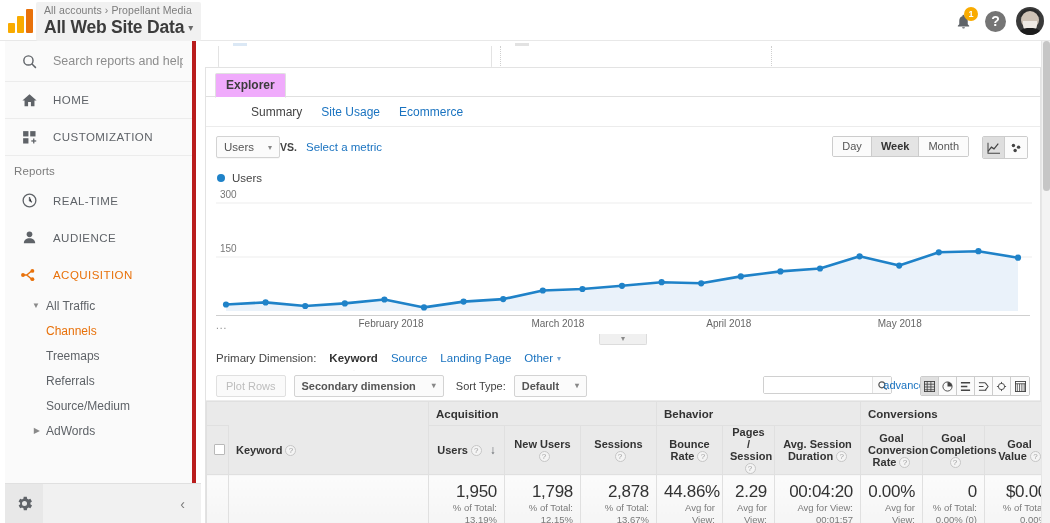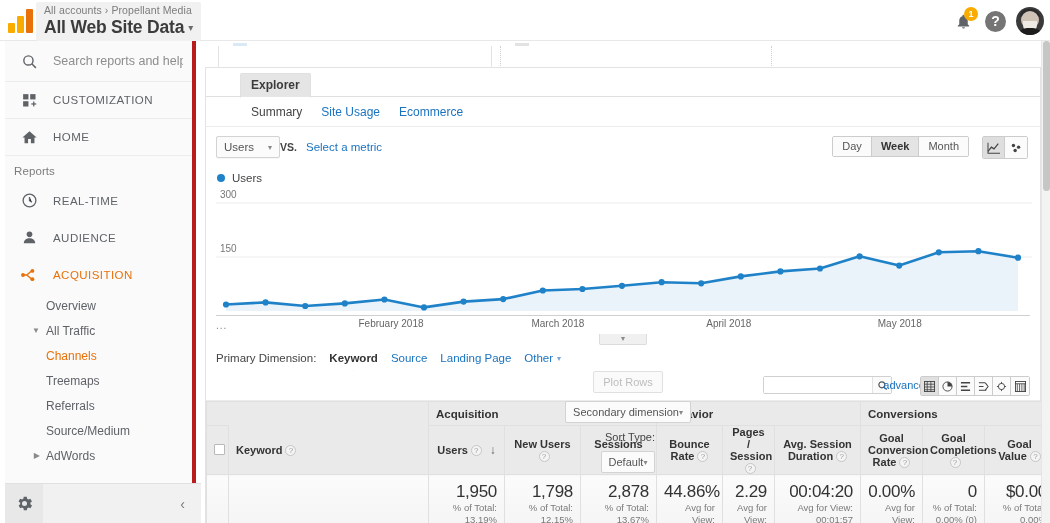--- a/index.html
+++ b/index.html
@@ -83,21 +83,21 @@
   .cut-box-a { position:absolute; left:10px; top:5px; width:274px; height:22px; border:1px solid #e3e3e3; border-top:0; background:#fff; border-radius:0 0 2px 2px;}
   .cut-box-a .mini { position:absolute; left:14px; top:-3px; width:14px; height:3px; background:#dbe8f5; }
   .cut-box-b { position:absolute; left:292px; top:5px; width:272px; height:22px; border:1px dotted #cfcfcf; border-top:0; background:#fff; }
   .cut-box-b .mini { position:absolute; left:14px; top:-3px; width:14px; height:3px; background:#e2e2e2; }
 
   .panel { position:absolute; left:9px; top:26px; width:836px; min-height:460px; border:1px solid #e3e3e3; border-bottom:0; background:#fff; }
 
   .tabrow { height:29px; border-bottom:1px solid #e0e0e0; background:#fff; position:relative; }
   .tab-explorer {
     position:absolute; left:9px; top:5px; padding:4px 10px 5px 10px; font-size:12px; font-weight:bold;
-    color:#3c3c3c; background:#e5e5e5; border:1px solid #e0e0e0; border-bottom:1px solid #fff; border-radius:2px 2px 0 0;margin-left:25px;
+    color:#3c3c3c; background:#f0abfc; border:1px solid #e0e0e0; border-bottom:1px solid #fff; border-radius:2px 2px 0 0;
   }
   .subtabs { height:30px; display:flex; align-items:center; padding-left:10px; gap:19px; border-bottom:1px solid #ececec; }
   .subtab { font-size:12px; color:#1a73c0; cursor:pointer; }
   .subtab.active { color:#444;margin-left:35px; }
 
   .metricrow { height:40px; display:flex; align-items:center; padding-left:10px; position:relative; }
   .sel-btn {
     display:flex; align-items:center; gap:14px; border:1px solid #d3d3d3; background:#fbfbfb;
     border-radius:2px; padding:4px 7px; font-size:11.5px; color:#555; cursor:pointer; min-width:56px;
     box-shadow:0 1px 0 rgba(0,0,0,.03);
@@ -132,25 +132,25 @@
   .pdimrow { height:26px; display:flex; align-items:center; padding-left:10px; gap:13px; position:relative; }
   .pdim-lbl { font-size:11.5px; color:#444; }
   .pdim-item { font-size:11.5px; color:#1a73c0; cursor:pointer; }
   .pdim-item.sel { color:#333; font-weight:bold; position:relative; }
   .pdim-item.sel::after {
     content:''; position:absolute; left:50%; bottom:-11px; transform:translateX(-50%);
     border-left:5px solid transparent; border-right:5px solid transparent; border-bottom:5px solid #f2f2f2;
   }
   .pdim-caret { font-size:8px; color:#7aa5d1; margin-left:-9px;}
 
-  .toolrow { height:30px; background:#fff; display:flex; align-items:center; padding-left:10px; gap:8px; position:relative; border-bottom:1px solid #ececec;flex-direction:column;}
+  .toolrow { height:30px; background:#fff; display:flex; align-items:center; padding-left:10px; gap:8px; position:relative; border-bottom:1px solid #ececec;}
   .plot-rows { border:1px solid #e0e0e0; background:#fafafa; color:#bdbdbd; font-size:11px; padding:4px 9px; border-radius:2px; }
   .sec-dim, .sort-sel {
-    display:flex; align-items:center; border:1px solid #d3d3d3; background:#fbfbfb;
-    border-radius:2px; padding:4px 7px; font-size:11px; color:#555; cursor:pointer;
+    display:flex; align-items:center; gap:16px; border:1px solid #d3d3d3; background:#fbfbfb;
+    border-radius:2px; padding:4px 7px; font-size:11px; color:#555; cursor:pointer;font-weight:bold;
   }
   .sec-dim .cv, .sort-sel .cv { font-size:8px; color:#888; }
   .sort-lbl { font-size:11px; color:#444; margin-left:4px; }
 
   .searchbox { position:absolute; right:148px; top:5px; display:flex; border:1px solid #d0d0d0; border-radius:2px; background:#fff;}
   .searchbox input { width:108px; border:0; outline:0; font-size:11px; padding:2px 4px; font-family:"Liberation Sans", sans-serif;}
   .searchbox .mag { width:19px; border-left:1px solid #e2e2e2; display:flex; align-items:center; justify-content:center; background:#fbfbfb;}
   .advanced { position:absolute; right:109px; top:8px; font-size:11px; color:#1a73c0; cursor:pointer;}
   .viewicons { position:absolute; right:10px; top:5px; display:flex; border:1px solid #ccc; border-radius:2px; overflow:hidden;}
   .viewicons div { width:18px; height:18px; display:flex; align-items:center; justify-content:center; background:#fbfbfb; border-right:1px solid #ccc; cursor:pointer;}
@@ -226,37 +226,37 @@
         <svg width="17" height="17" viewBox="0 0 24 24">
             <path fill="none" stroke="#5f6368" stroke-width="2" d="M10.5 4a6.5 6.5 0 1 1 0 13 6.5 6.5 0 0 1 0-13zM15.5 15.5L21 21"></path>
           </svg>
       </span>
       <input value="" placeholder="Search reports and help" style="">
     </div>
 
     <div class="sb-item top">
       <span class="ic">
         <svg width="17" height="17" viewBox="0 0 24 24">
+            <path fill="#5f6368" d="M10 20v-6h4v6h5v-8h3L12 3 2 12h3v8z"></path>
+          </svg>
+      </span>
+      <span class="lbl">HOME</span>
+    </div>
+
+    <div class="sb-item top">
+      <span class="ic">
+        <svg width="17" height="17" viewBox="0 0 24 24">
           <rect x="3" y="3" width="7.5" height="7.5" fill="#5f6368"></rect>
             <rect x="13" y="3" width="7.5" height="7.5" fill="#5f6368"></rect>
           <rect x="3" y="13" width="7.5" height="7.5" fill="#5f6368"></rect>
           <rect x="14.5" y="16" width="7" height="1.8" fill="#5f6368"></rect>
             <rect x="17.1" y="13.4" width="1.8" height="7" fill="#5f6368"></rect>
         </svg>
       </span>
       <span class="lbl">CUSTOMIZATION</span>
-    </div>
-
-    <div class="sb-item top">
-      <span class="ic">
-        <svg width="17" height="17" viewBox="0 0 24 24">
-            <path fill="#5f6368" d="M10 20v-6h4v6h5v-8h3L12 3 2 12h3v8z"></path>
-          </svg>
-      </span>
-      <span class="lbl">HOME</span>
     </div>
 
     <div class="sb-section">Reports</div>
 
     <div class="sb-item">
       <span class="ic">
         <svg width="17" height="17" viewBox="0 0 24 24">
             <circle cx="12" cy="12" r="9" fill="none" stroke="#5f6368" stroke-width="1.8"></circle>
             <path stroke="#5f6368" stroke-width="1.8" d="M12 7v5.3l3.5 2.1"></path>
           </svg>
@@ -279,24 +279,20 @@
         <svg width="18" height="18" viewBox="0 0 24 24">
           <path stroke="#e8710a" stroke-width="2" fill="none" d="M4 12h5M9 12l6-5M9 12l6 5"></path>
           <circle cx="4" cy="12" r="2.6" fill="#e8710a"></circle>
             <circle cx="16.5" cy="6.5" r="2.6" fill="#e8710a"></circle>
             <circle cx="16.5" cy="17.5" r="2.6" fill="#e8710a"></circle>
         </svg>
       </span>
       <span class="lbl">ACQUISITION</span>
     </div>
 
-    <div class="sb-sub">
-      <span class="tw"></span>
-      <span class="lbl">Overview</span>
-    </div>
     <div class="sb-sub">
       <span class="tw">▼</span>
       <span class="lbl">All Traffic</span>
     </div>
     <div class="sb-sub sel">
       <span class="tw"></span>
       <span class="lbl">Channels</span>
     </div>
     <div class="sb-sub">
       <span class="tw"></span>

